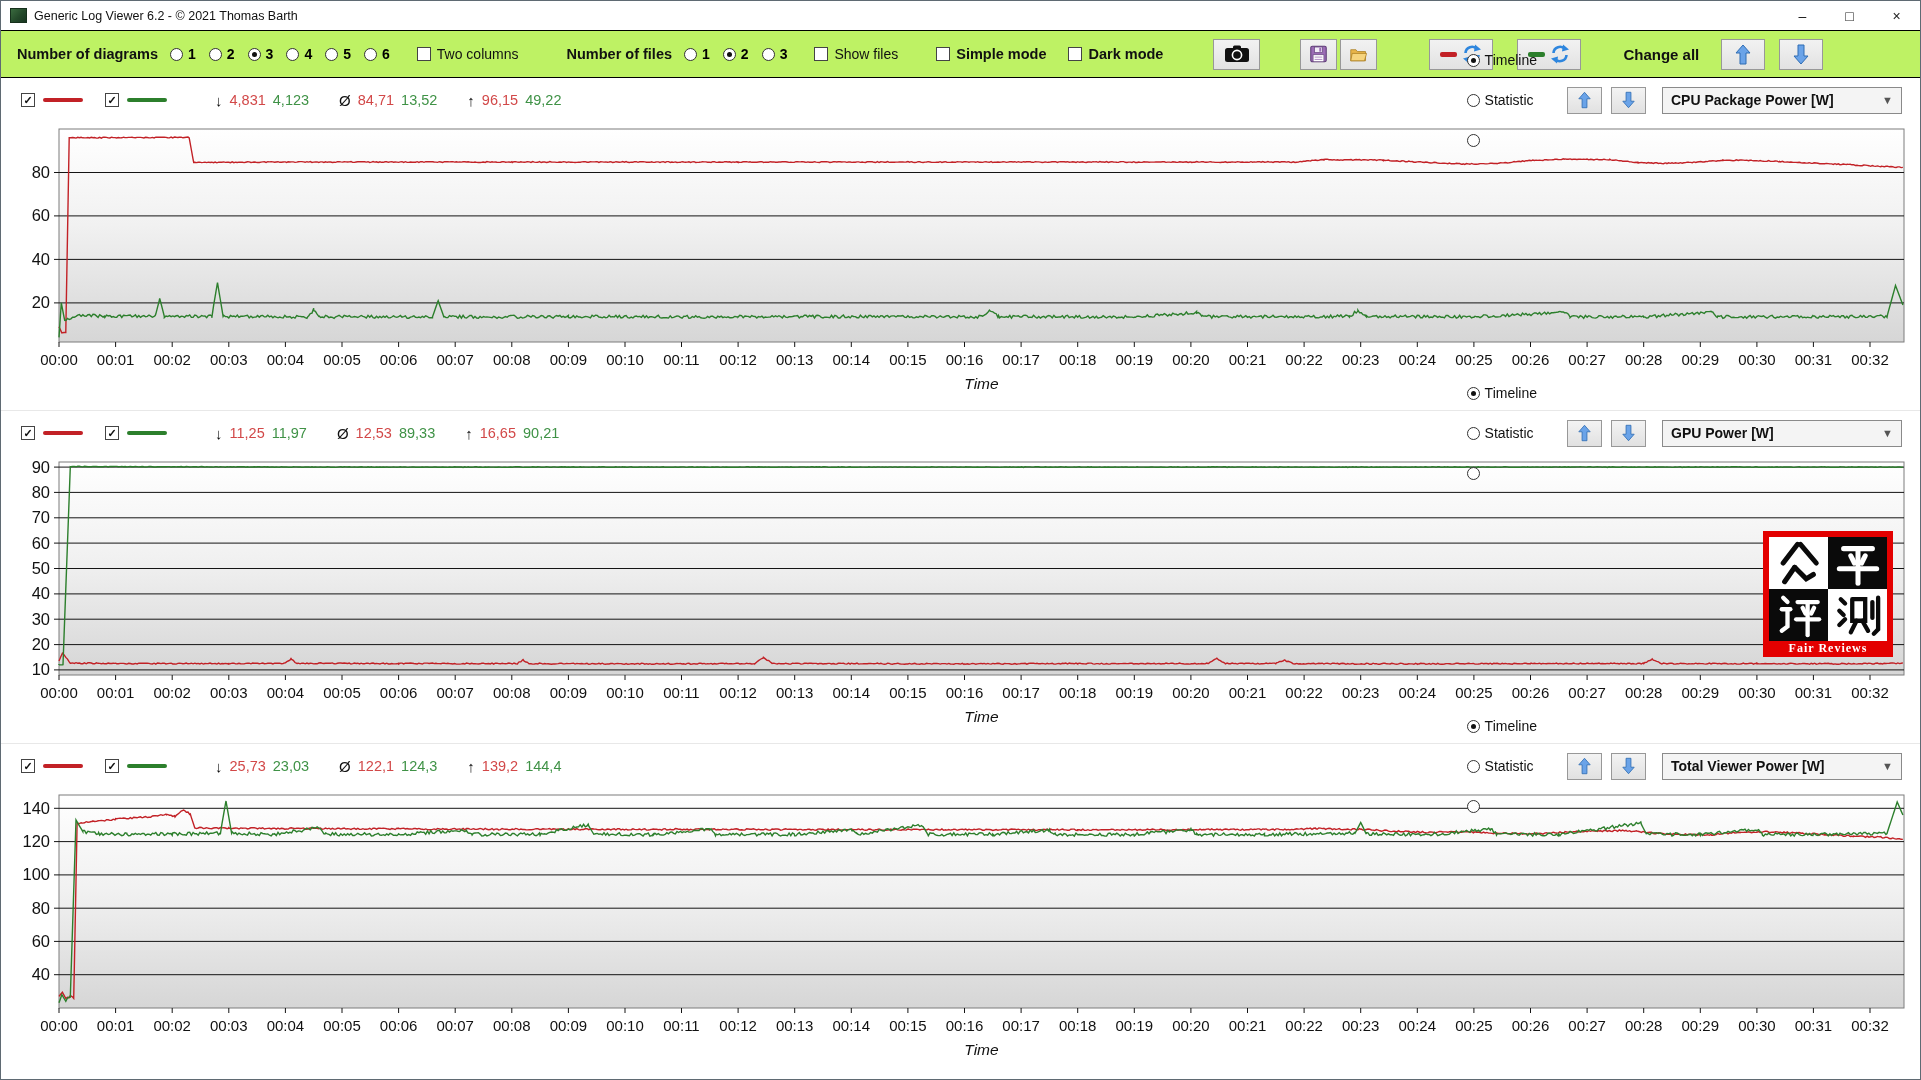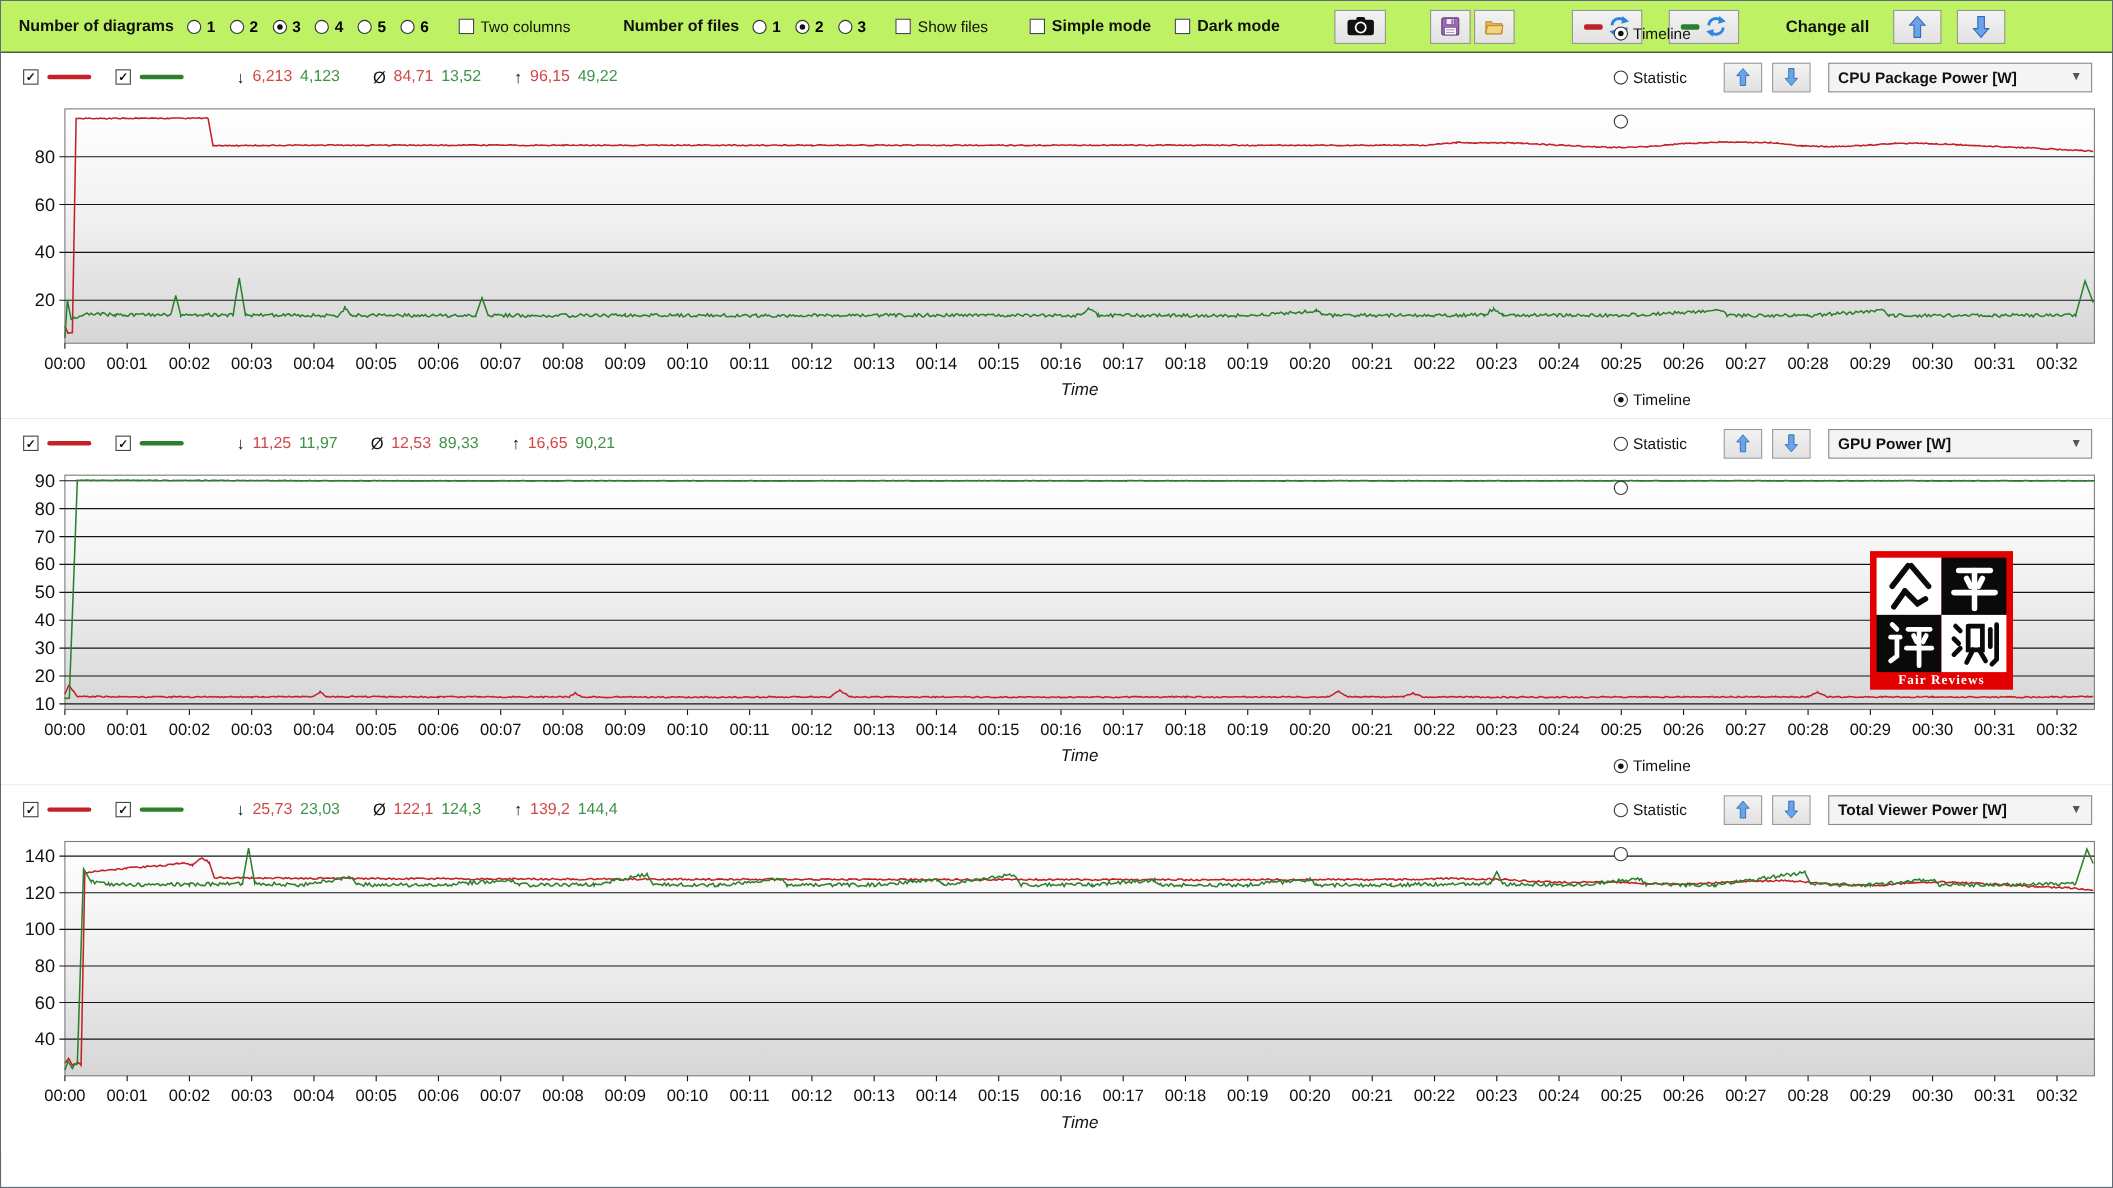--- a/index.html
+++ b/index.html
@@ -41,32 +41,41 @@
   .v-green { color:#3f9246; }
   .view-radios { margin-left:auto; display:inline-flex; gap:24px; font-size:14px; color:#111;flex-direction:column; }
   .mini-btn { width:35px; height:27px; background:linear-gradient(#f3f3f3,#e1e1e1); border:1px solid #989898; display:inline-flex; align-items:center; justify-content:center; cursor:default; }
   .updown { display:inline-flex; gap:9px; margin-left:30px; }
   .dropdown { width:240px; height:27px; margin-left:16px; background:#f4f4f4; border:1px solid #8a8a8a; display:inline-flex; align-items:center; font-weight:bold; font-size:14px; color:#111; padding:0 8px; position:relative; cursor:default; }
   .dropdown .chev { margin-left:auto; font-size:11px; color:#555; font-weight:normal; }
   .chart-svg { display:block; margin-top:5px; }
   svg text { font-family:"Liberation Sans", sans-serif; }
 
   
-  .logo { position:absolute; left:1699px; top:120px; width:130px; height:126px; background:#e30000; padding:6px; display:flex; flex-direction:column; }
+  .logo { position:absolute; left:1762px; top:120px; width:130px; height:126px; background:#e30000; padding:6px; display:flex; flex-direction:column; }
   .logo-grid { display:grid; grid-template-columns:59px 59px; grid-template-rows:52px 52px; }
   .logo-cell { display:flex; align-items:center; justify-content:center; }
   .cell-w { background:#fff; }
   .cell-b { background:#0a0a0a; }
   .logo-caption { height:14px; display:flex; align-items:center; justify-content:center; color:#fff; font-family:"Liberation Serif", serif; font-weight:bold; font-size:12px; letter-spacing:1px; }
 </style>
 </head>
 <body>
 
 <div class="window">
 
+  <div class="titlebar">
+    <div class="app-icon"></div>
+    <div class="title-text">Generic Log Viewer 6.2 - © 2021 Thomas Barth</div>
+    <div class="win-controls">
+      <div class="win-btn">–</div>
+      <div class="win-btn">□</div>
+      <div class="win-btn">×</div>
+    </div>
+  </div>
 
   <div class="toolbar">
     <span class="lbl-b">Number of diagrams</span>
     <span class="radio-group" style="margin-left:12px">
         <label class="radio-opt">
           <span class="radio"></span>
           <span style="font-size: 14px; font-weight: bold;">1</span>
         </label>
         <label class="radio-opt">
           <span class="radio"></span>
@@ -191,21 +200,21 @@
         <span class="cb on"></span>
         <span class="line-swatch" style="background: rgb(194, 33, 38);"></span>
       </span>
       <span class="series-toggle">
         <span class="cb on"></span>
         <span class="line-swatch" style="background: rgb(44, 127, 44);"></span>
       </span>
       <span class="stats">
         <span class="stat-group">
           <span class="stat-sym">↓</span>
-          <span class="v-red">6,213</span>
+          <span class="v-red">4,831</span>
           <span class="v-green">4,123</span>
         </span>
         <span class="stat-group">
           <span class="stat-sym">Ø</span>
           <span class="v-red">84,71</span>
           <span class="v-green">13,52</span>
         </span>
         <span class="stat-group">
           <span class="stat-sym">↑</span>
           <span class="v-red">96,15</span>

